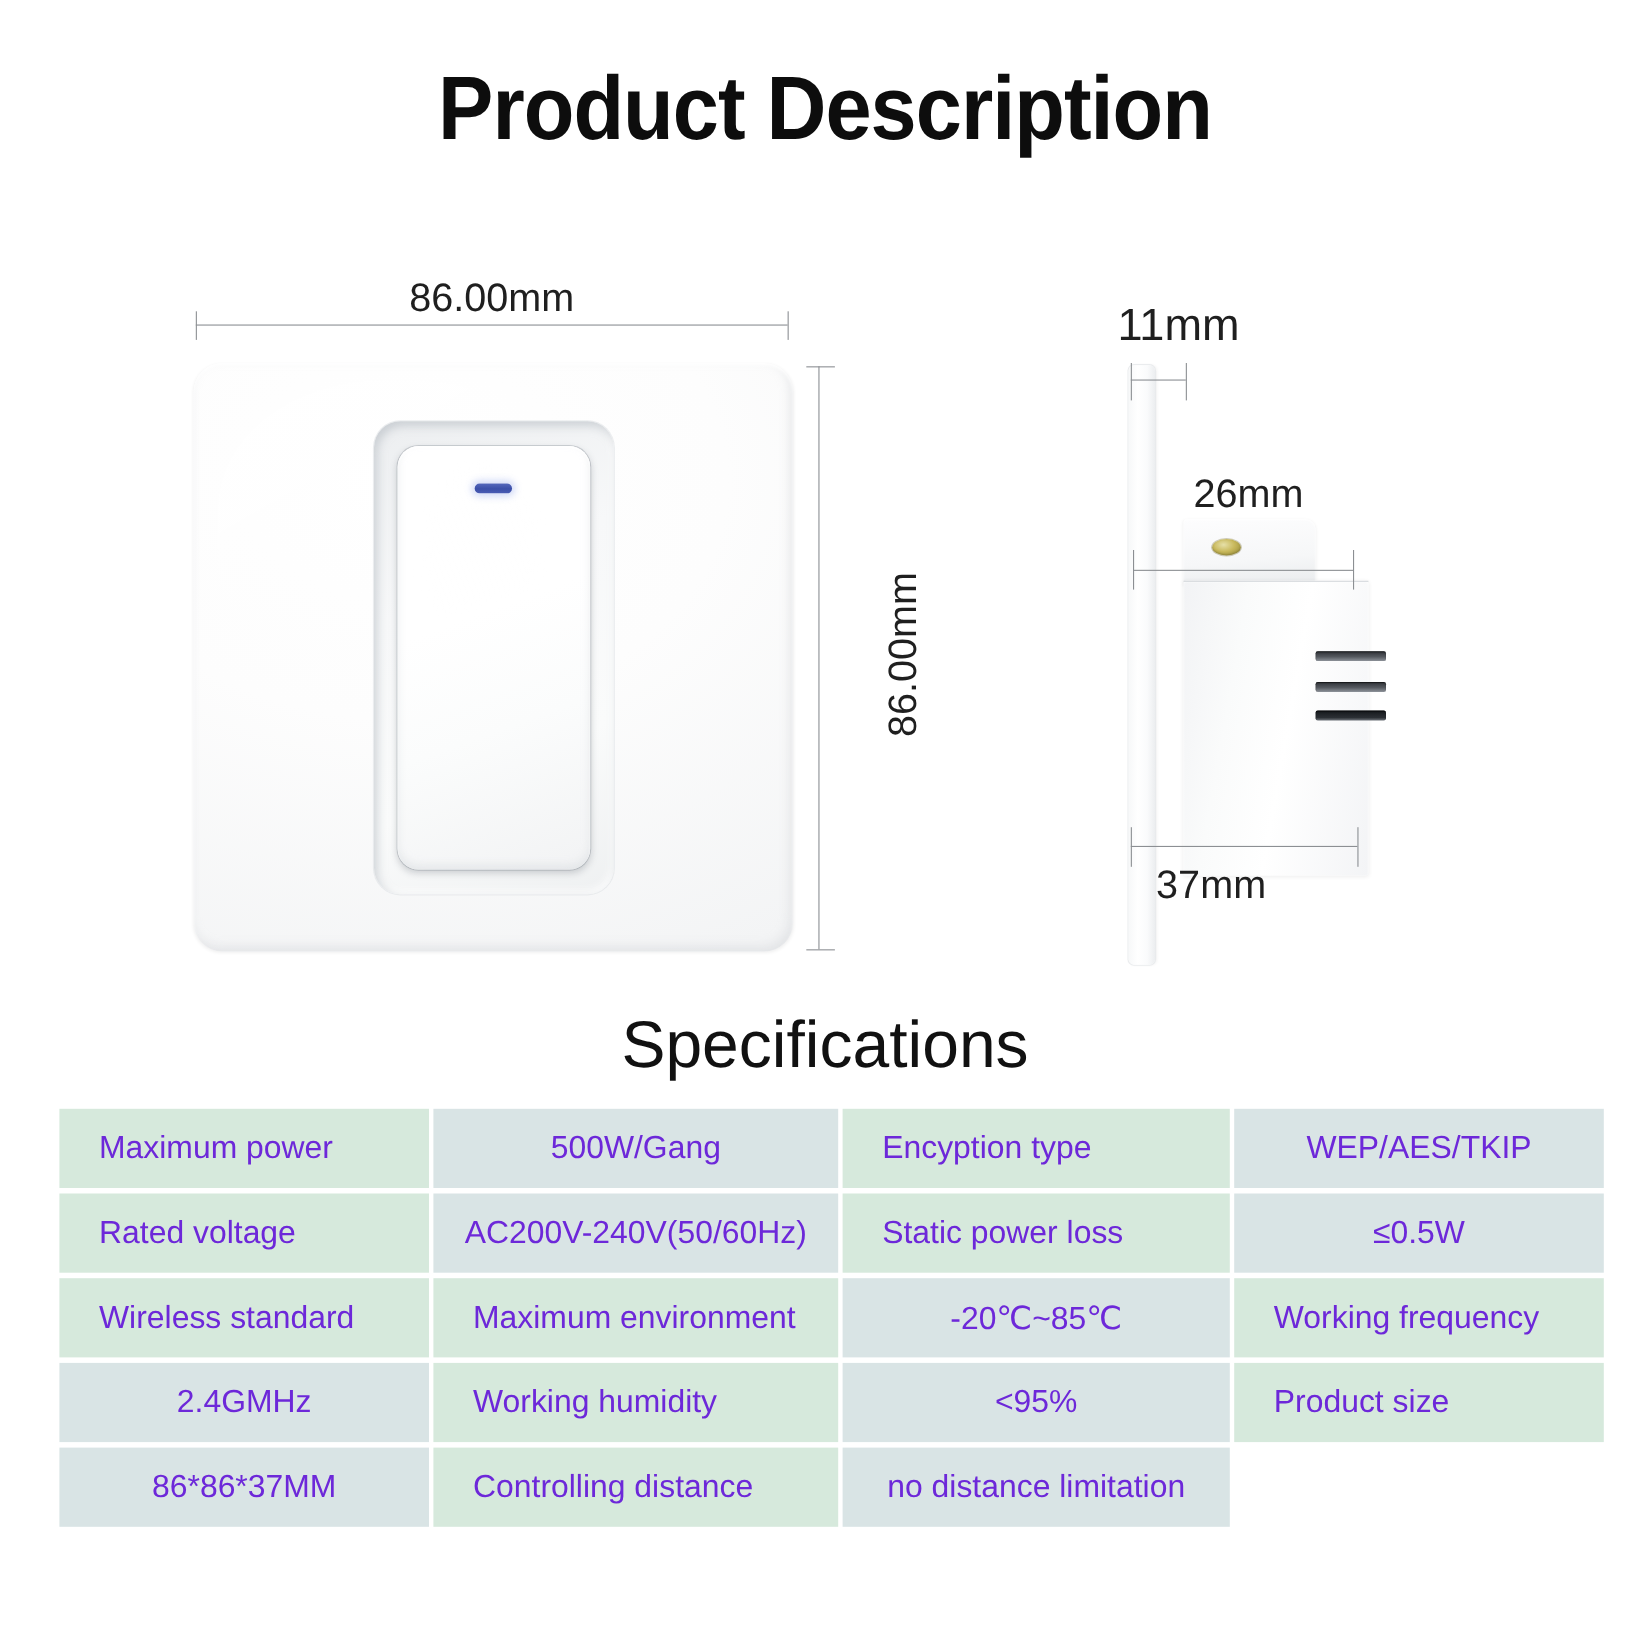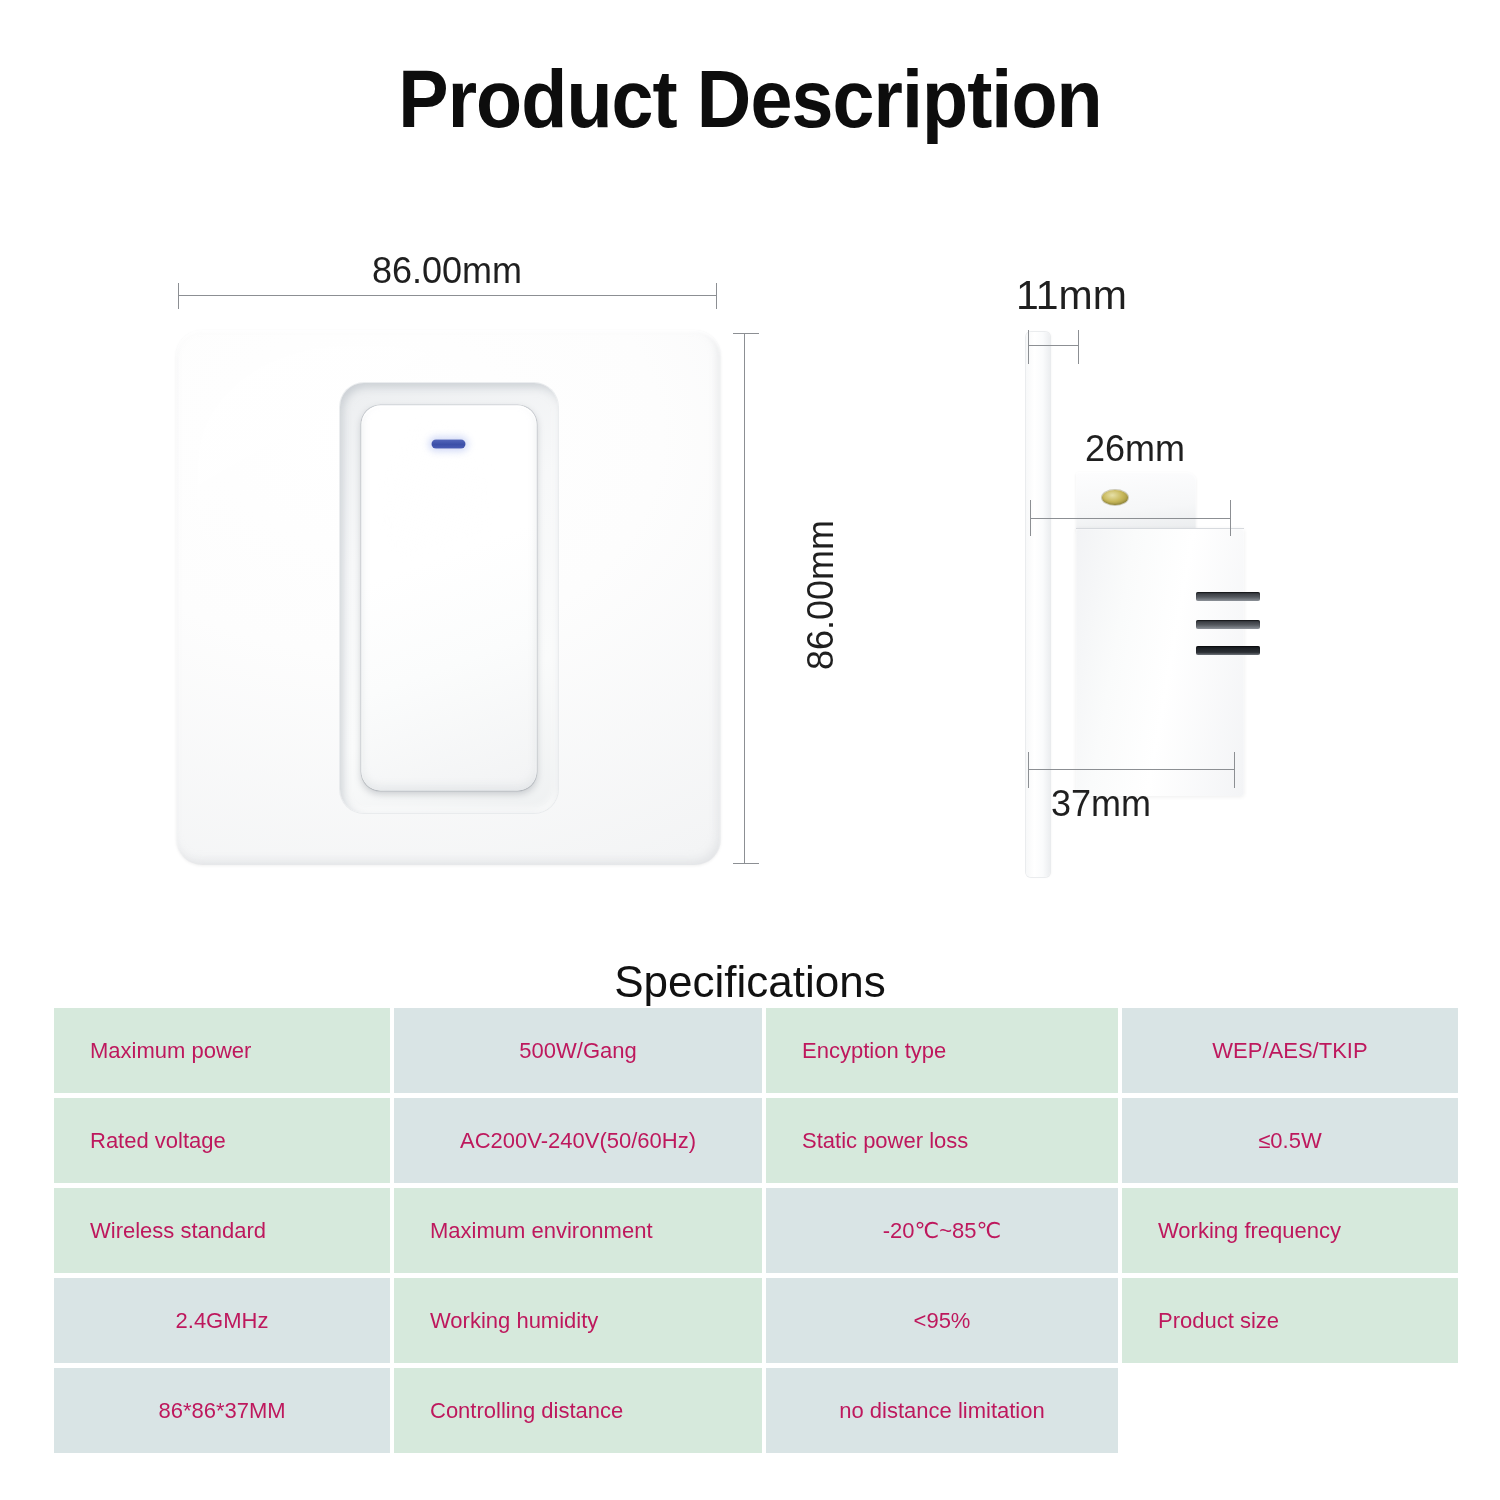--- a/index.html
+++ b/index.html
@@ -217,40 +217,39 @@
     transform: rotate(-90deg);
   }
 
   
   .spec-heading {
     position: absolute;
     top: 915px;
     left: 0;
     width: 1500px;
     text-align: center;
-    font-size: 44px;
+    font-size: 60px;
     font-weight: 400;
     color: #111111;
-    margin-top: 42px;
   }
   .spec-table {
     position: absolute;
     left: 54px;
     top: 1008px;
     width: 1392px;
     display: grid;
     grid-template-columns: 336px 368px 352px 336px;
     gap: 5px 4px;
   }
   .cell {
-    height: 85px;
+    height: 72px;
     display: flex;
     align-items: center;
-    font-size: 22px;
-    color: #be185d;
+    font-size: 29px;
+    color: #6d28d9;
   }
   .cell.label {
     background: #d6e9dc;
     padding-left: 36px;
     justify-content: flex-start;
   }
   .cell.value {
     background: #d9e4e5;
     justify-content: center;
     padding: 0 20px;

